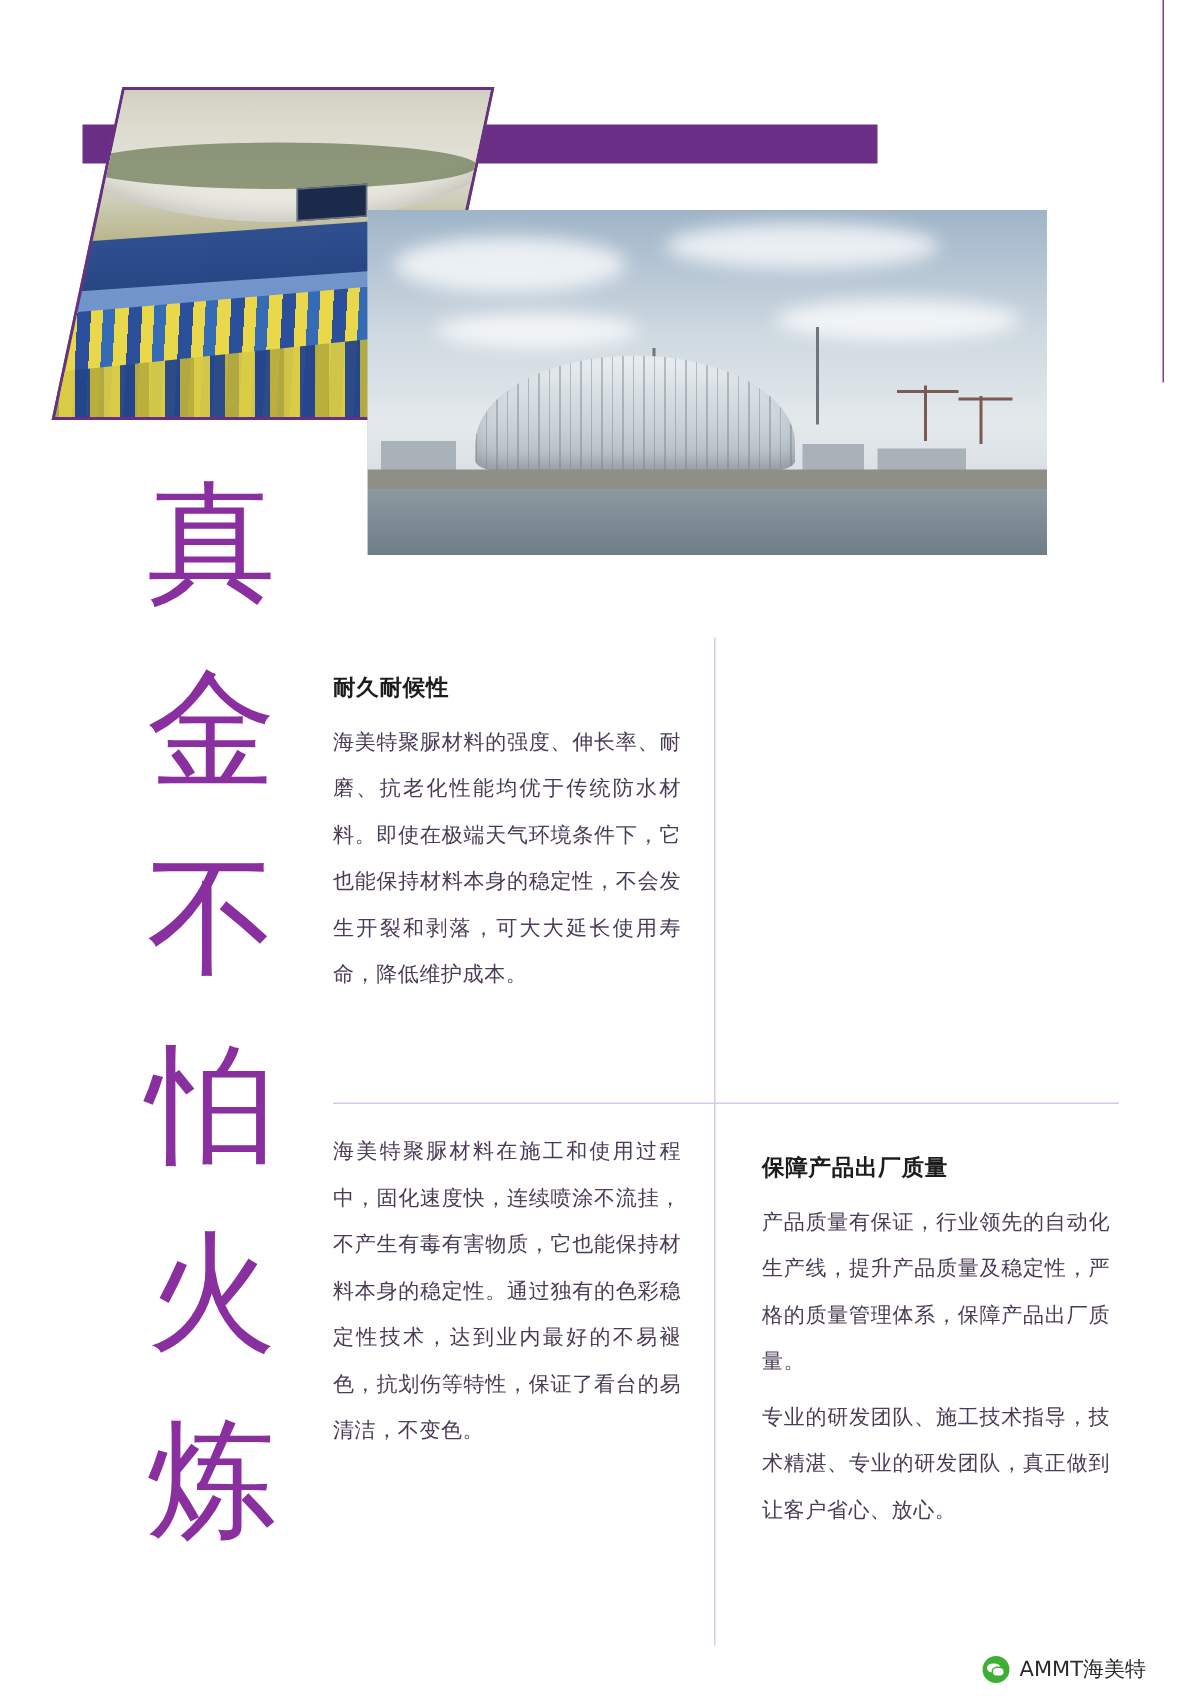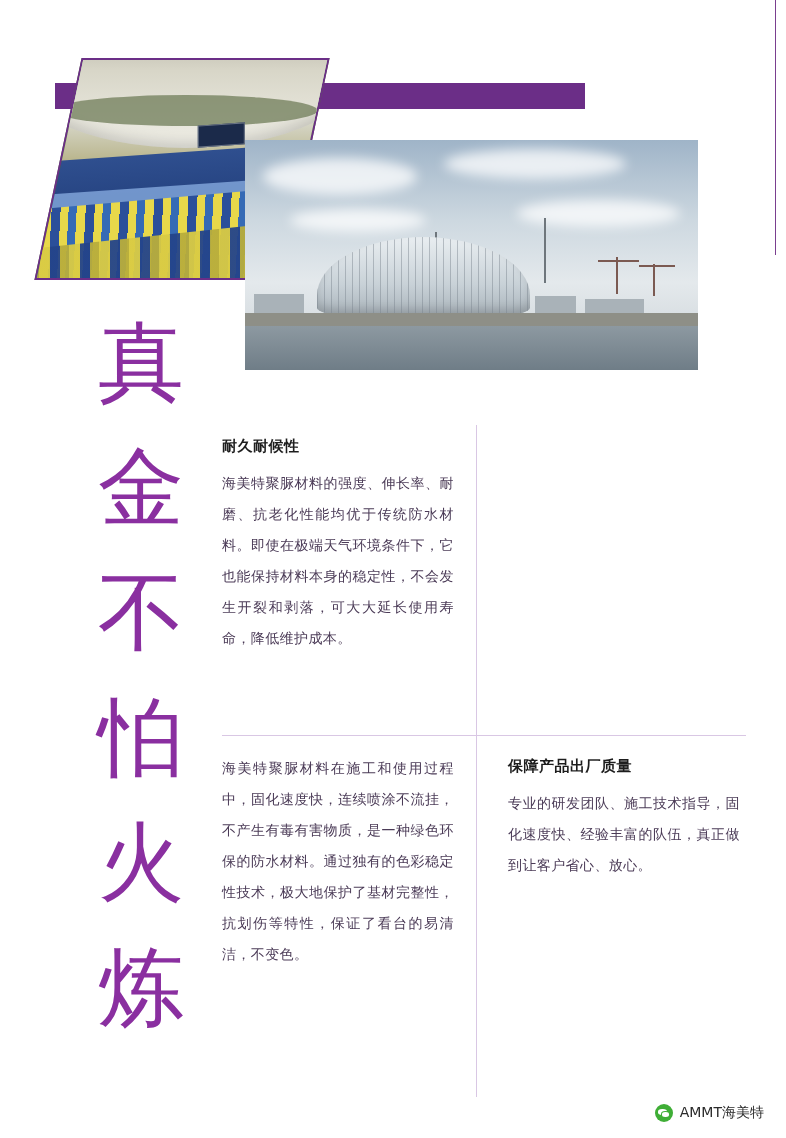--- a/index.html
+++ b/index.html
@@ -203,21 +203,21 @@
   .cell {
     position: absolute;
     width: 232px;
   }
   .cell.q1 { left: 0px;   top: 8px; }
   .cell.q2 { left: 286px; top: 8px; }
   .cell.q3 { left: 0px;   top: 328px; }
   .cell.q4 { left: 286px; top: 328px; }
 
   .cell h3 {
-    margin: 4px 0 12px 0;
+    margin: 16px 0 12px 0;
     font-size: 15px;
     font-weight: bold;
     color: #1d1d1d;
     font-family: "DejaVu Sans", sans-serif;
     letter-spacing: .5px;
   }
   .cell p {
     margin: 0 0 6px 0;
     font-size: 14px;
     line-height: 31px;
@@ -324,25 +324,26 @@
   <div class="vline"></div>
   <div class="hline"></div>
 
   <div class="cell q1">
     <h3>耐久耐候性</h3>
     <p>海美特聚脲材料的强度、伸长率、耐磨、抗老化性能均优于传统防水材料。即使在极端天气环境条件下，它也能保持材料本身的稳定性，不会发生开裂和剥落，可大大延长使用寿命，降低维护成本。</p>
   </div>
 
 
   <div class="cell q3">
-    <p>海美特聚脲材料在施工和使用过程中，固化速度快，连续喷涂不流挂，不产生有毒有害物质，是一种绿色环保的防水材料。通过独有的色彩稳定性技术，极大地保护了基材完整性，抗划伤等特性，保证了看台的易清洁，不变色。</p>
+    <p>海美特聚脲材料在施工和使用过程中，固化速度快，连续喷涂不流挂，不产生有毒有害物质，它也能保持材料本身的稳定性。通过独有的色彩稳定性技术，达到业内最好的不易褪色，抗划伤等特性，保证了看台的易清洁，不变色。</p>
   </div>
 
   <div class="cell q4">
     <h3>保障产品出厂质量</h3>
-    <p>专业的研发团队、施工技术指导，固化速度快、经验丰富的队伍，真正做到让客户省心、放心。</p>
+    <p>产品质量有保证，行业领先的自动化生产线，提升产品质量及稳定性，严格的质量管理体系，保障产品出厂质量。</p>
+    <p>专业的研发团队、施工技术指导，技术精湛、专业的研发团队，真正做到让客户省心、放心。</p>
   </div>
 </div>
 
 <div class="footer">
   <span class="wechat-icon"></span>
   <span>AMMT海美特</span>
 </div>
 
 </body></html>

